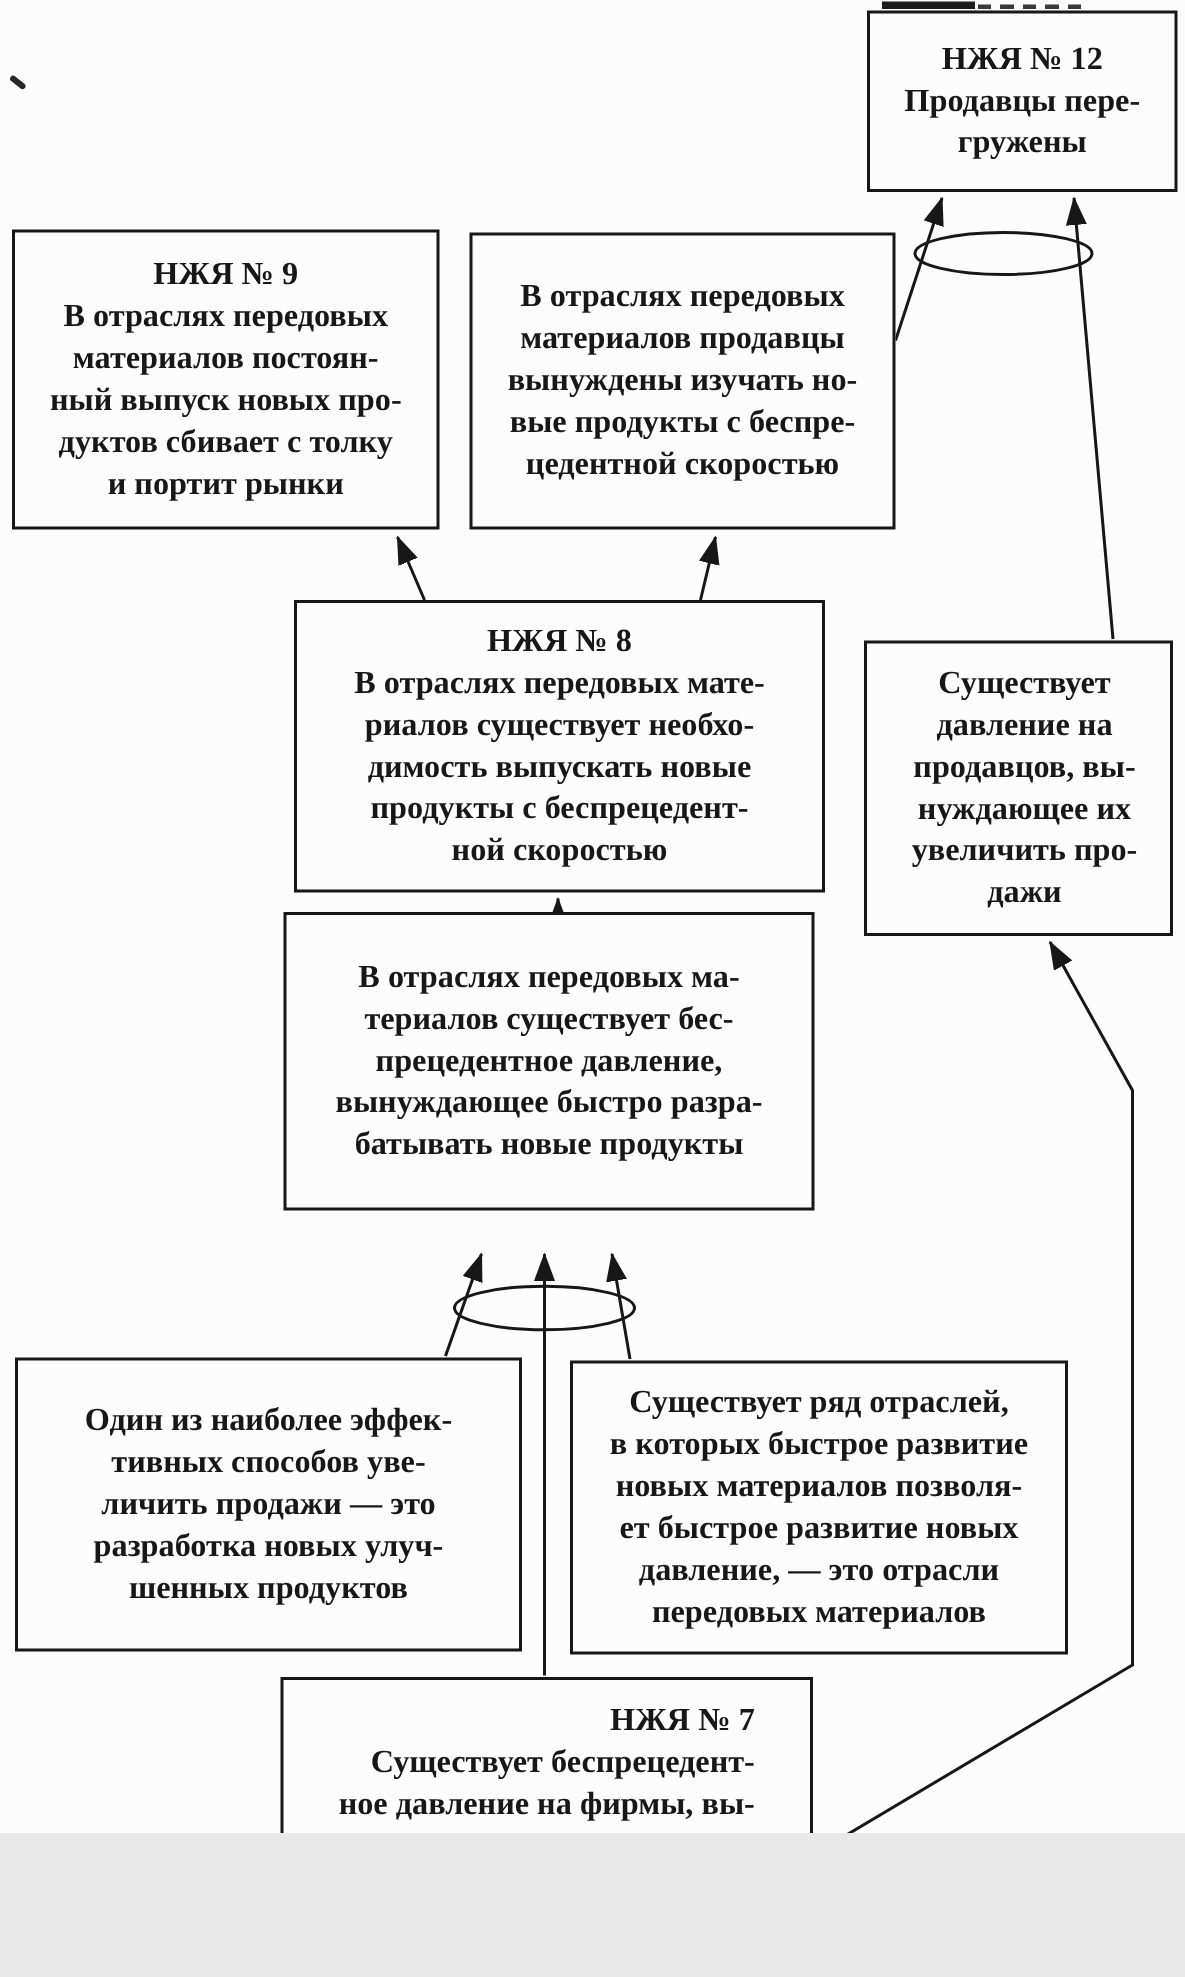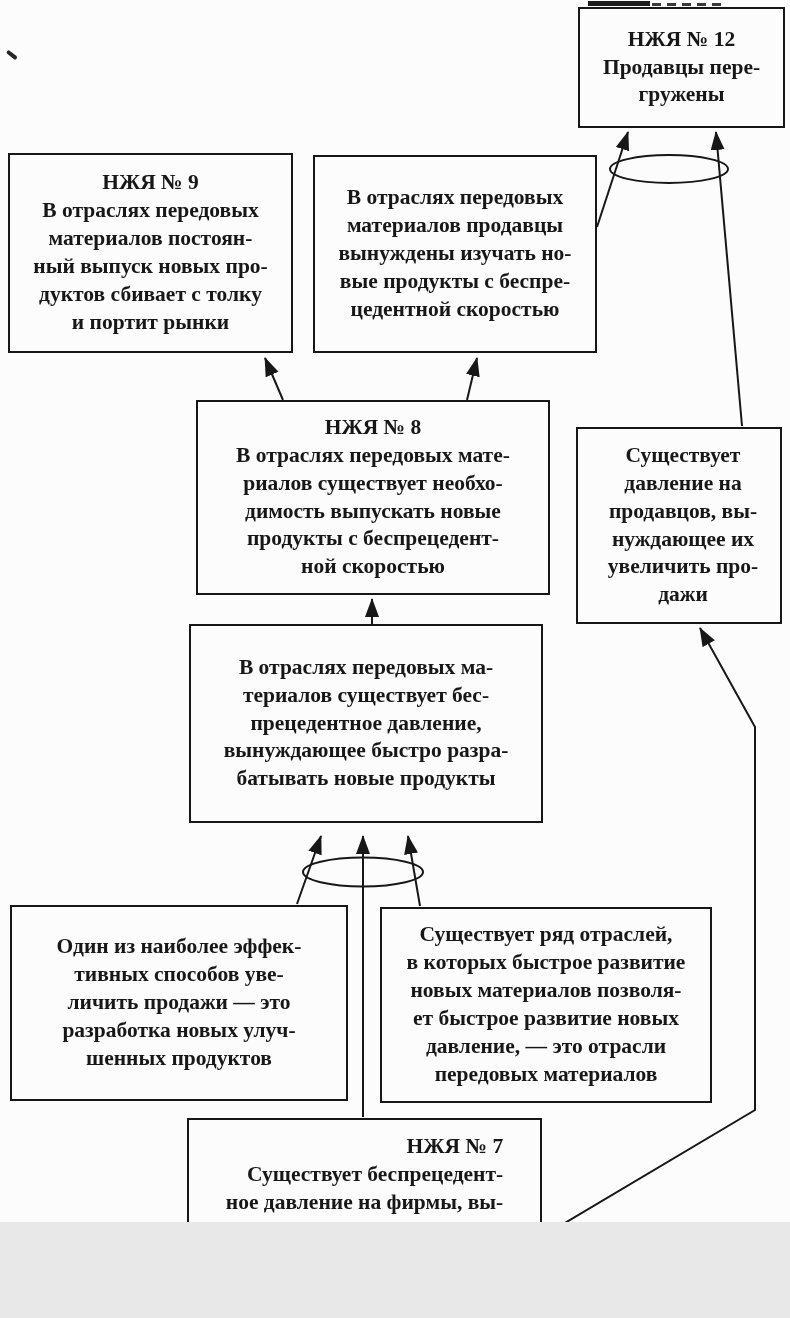--- a/index.html
+++ b/index.html
@@ -32,21 +32,21 @@
     font-weight: 600;
     padding: 6px 8px;
   }
   .box-text { white-space: pre-line; }
 
   #b-nja12            { left: 578px; top: 7px;    width: 207px; height: 121px; }
   #b-nja9             { left: 8px;   top: 153px;  width: 285px; height: 200px; justify-content: center; }
   #b-sellers-learn    { left: 313px; top: 155px;  width: 284px; height: 198px; }
   #b-nja8             { left: 196px; top: 400px;  width: 354px; height: 195px; }
   #b-pressure-sellers { left: 576px; top: 427px;  width: 206px; height: 197px; padding-left: 16px; }
-  #b-pressure-develop { left: 189px; top: 624px;  width: 354px; height: 199px; }
+  #b-pressure-develop { left: 189px; top: 608px;  width: 354px; height: 199px; }
   #b-effective-way    { left: 10px;  top: 905px;  width: 338px; height: 196px; }
   #b-industries       { left: 380px; top: 907px;  width: 332px; height: 196px; }
   #b-nja7             { left: 187px; top: 1118px; width: 355px; height: 198px; text-align: right; }
 
   .artifact { position: absolute; }
   #artifact-corner-tick {
     left: 6px; top: 53px; width: 12px; height: 3.5px;
     background: #262626; border-radius: 2px;
     transform: rotate(38deg);
   }

